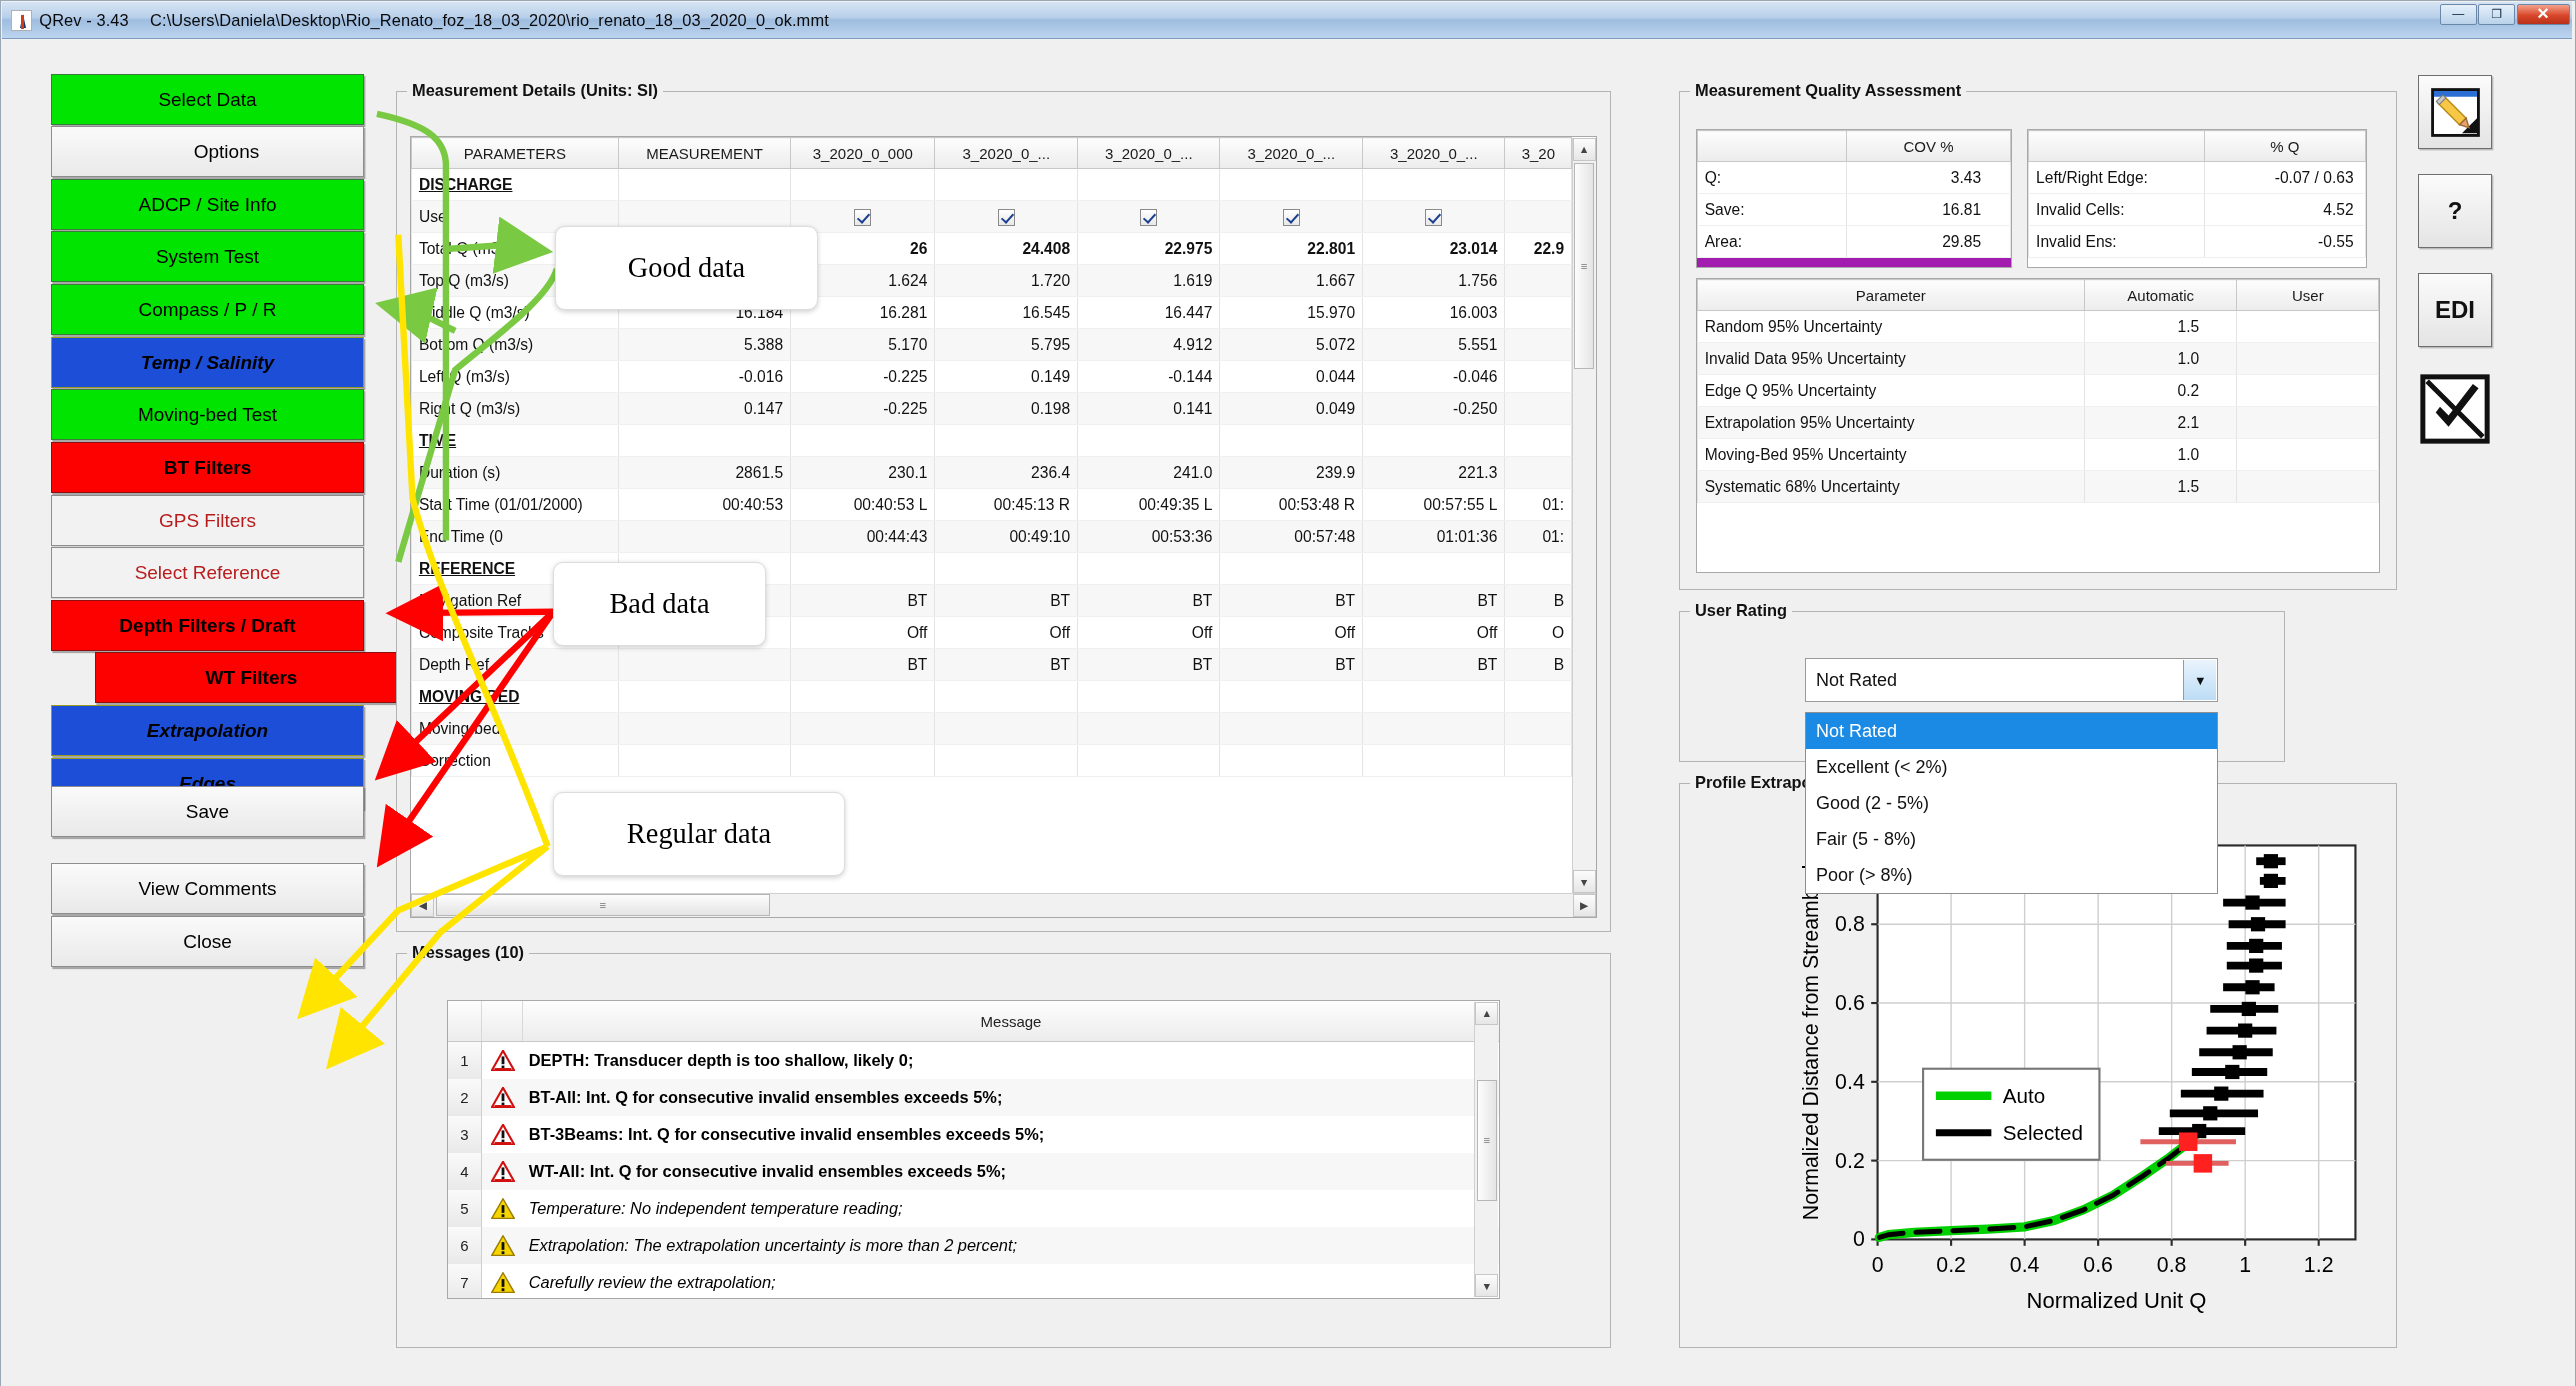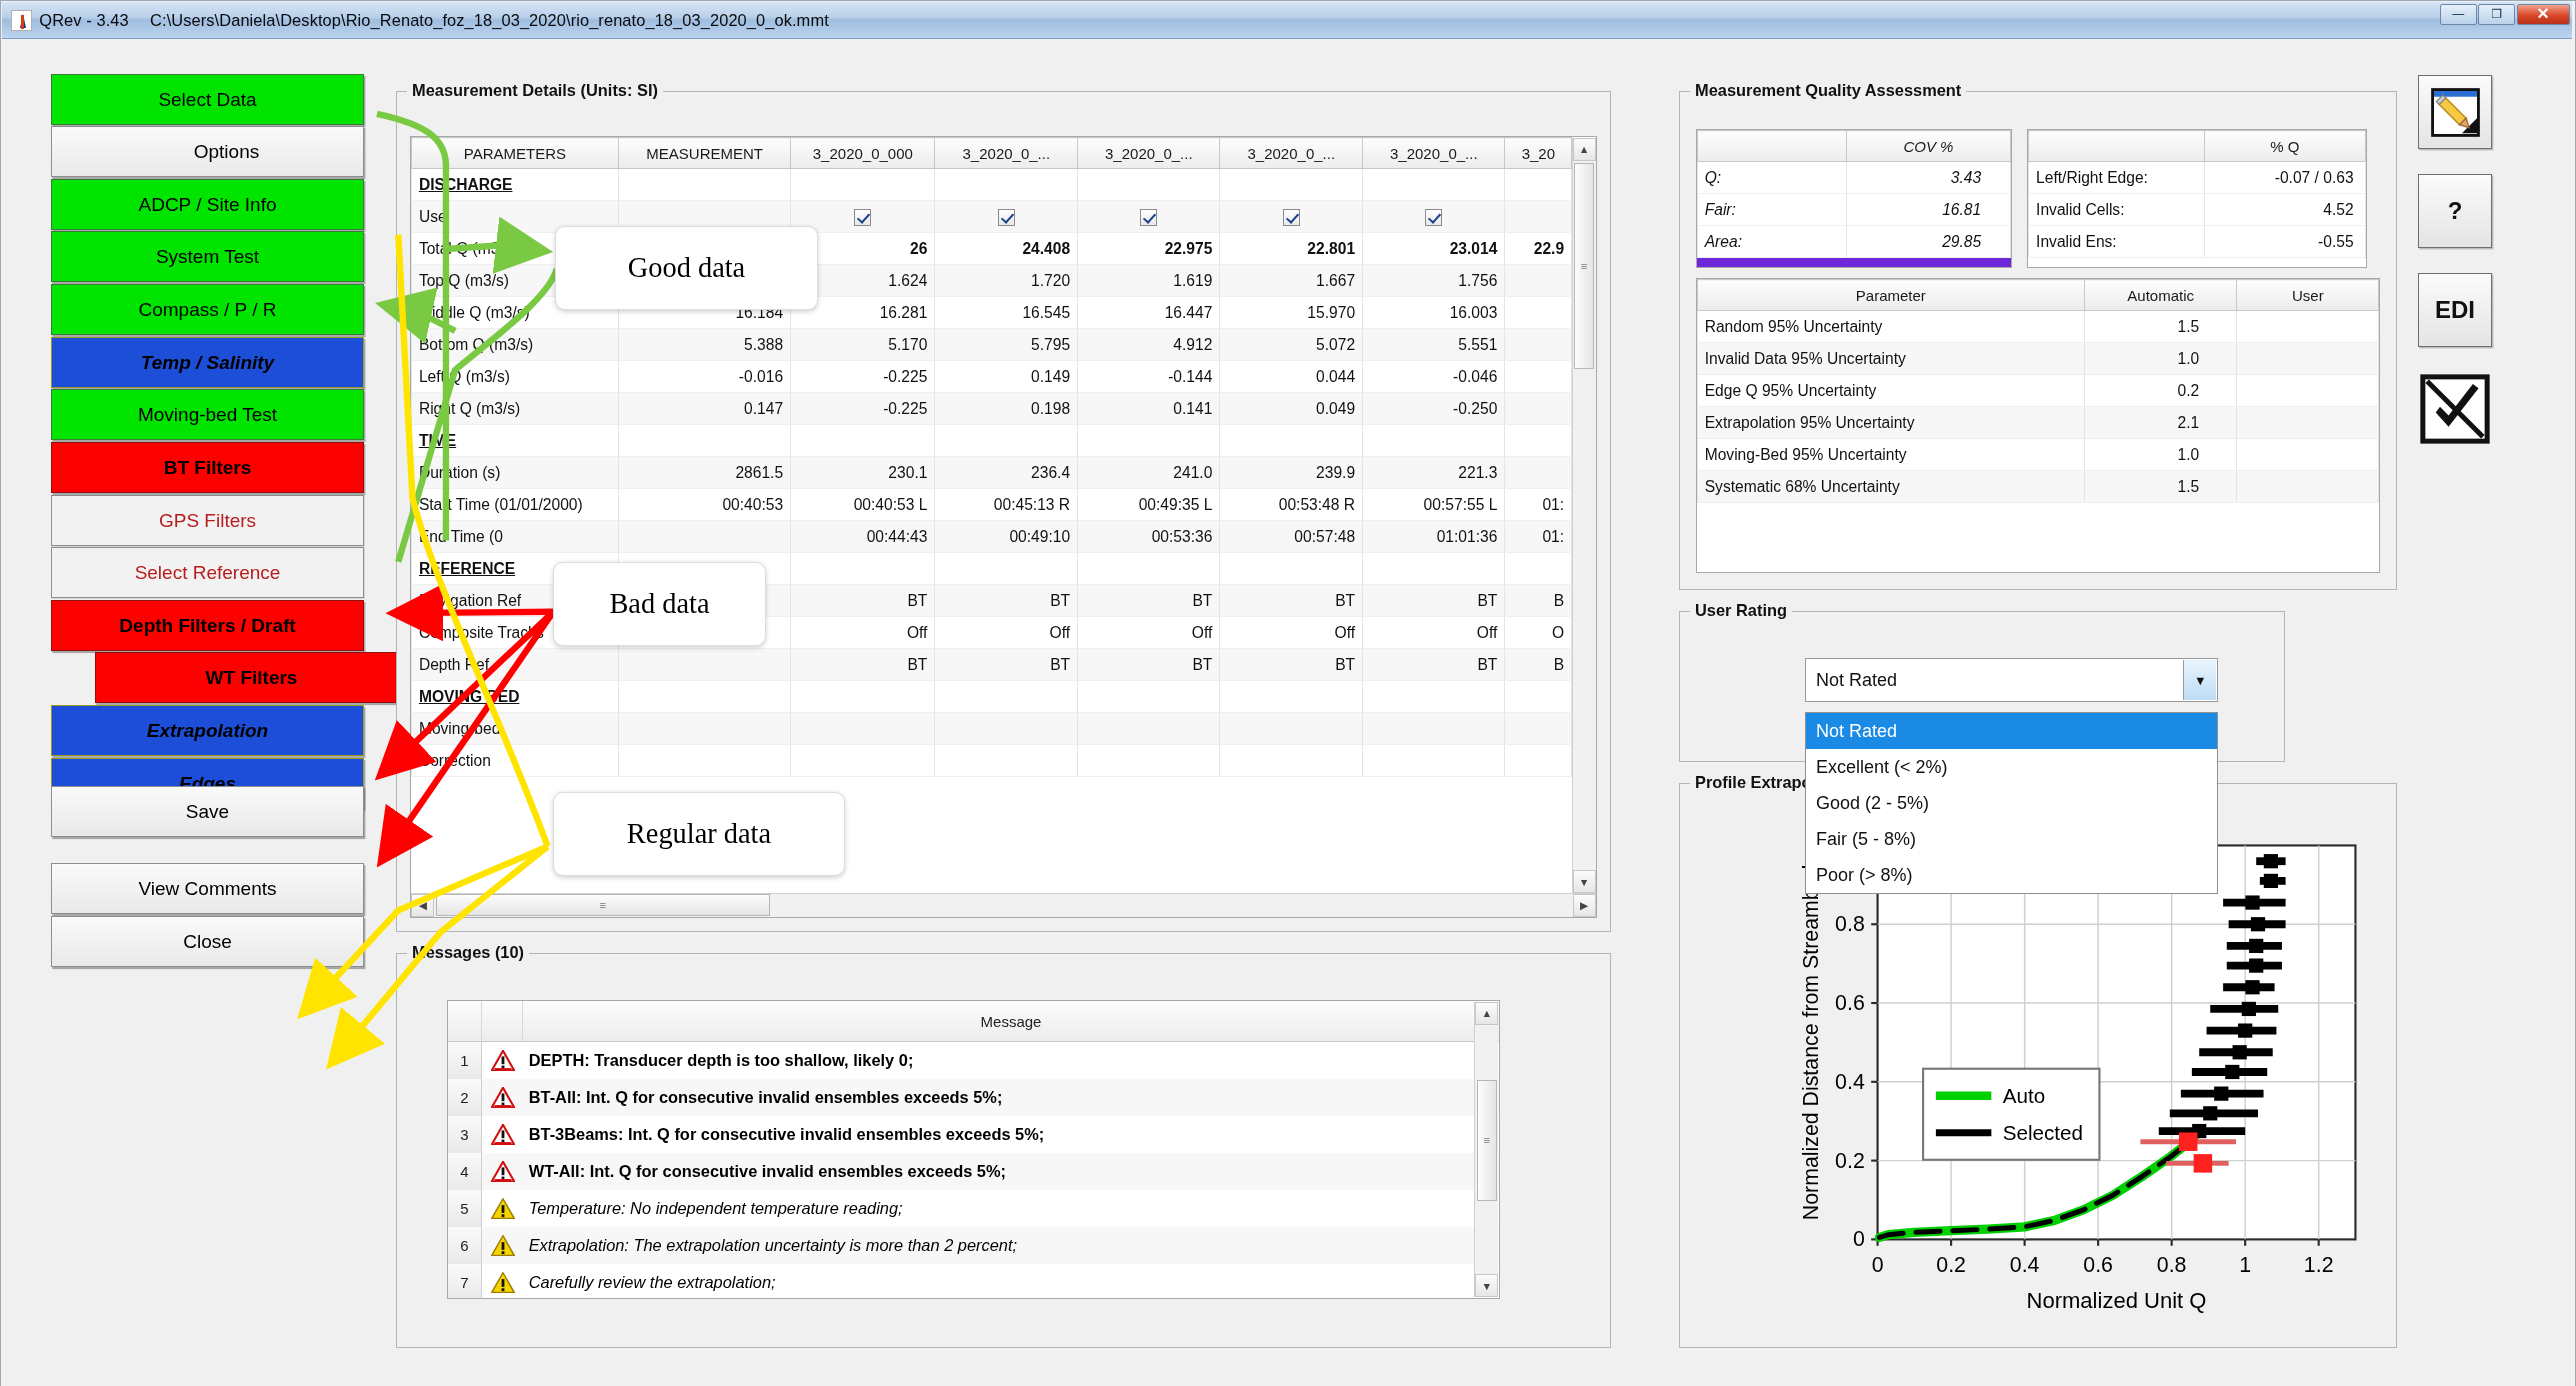--- a/index.html
+++ b/index.html
@@ -601,39 +601,39 @@
         <div class="arw">▲</div>
         <div class="thumb" style="height:121px;top:78px;">≡</div>
         <div class="arw bot">▼</div>
       </div>
     </div>
   </div>
 
   <div class="group" id="qaGroup" style="left:1678px;top:90px;width:718px;height:499px;">
     <div class="gtitle">Measurement Quality Assessment</div>
 
-    <div style="position:absolute;left:15.6px;top:37px;width:316px;height:139px;background:#6d28d9;border:0.7px solid #a8a8a8;overflow:hidden;font-style:italic;">
+    <div style="position:absolute;left:15.6px;top:37px;width:316px;height:139px;background:#a21caf;border:0.7px solid #a8a8a8;overflow:hidden;">
       <table class="grid" id="covTable">
           <colgroup>
             <col style="width:156px">
             <col style="width:169px">
           </colgroup>
           <thead>
             <tr>
               <th></th>
               <th>COV %</th>
             </tr>
           </thead>
           <tbody>
             <tr>
               <td>Q:</td>
               <td class="num" style="padding-right:28.4px;">3.43</td>
             </tr>
             <tr>
-              <td>Fair:</td>
+              <td>Save:</td>
               <td class="num" style="padding-right:28.4px;">16.81</td>
             </tr>
             <tr>
               <td>Area:</td>
               <td class="num" style="padding-right:28.4px;">29.85</td>
             </tr>
           </tbody>
         </table>
     </div>
     <div style="position:absolute;left:347px;top:37px;width:340px;height:139px;background:#fff;border:0.7px solid #a8a8a8;overflow:hidden;">

